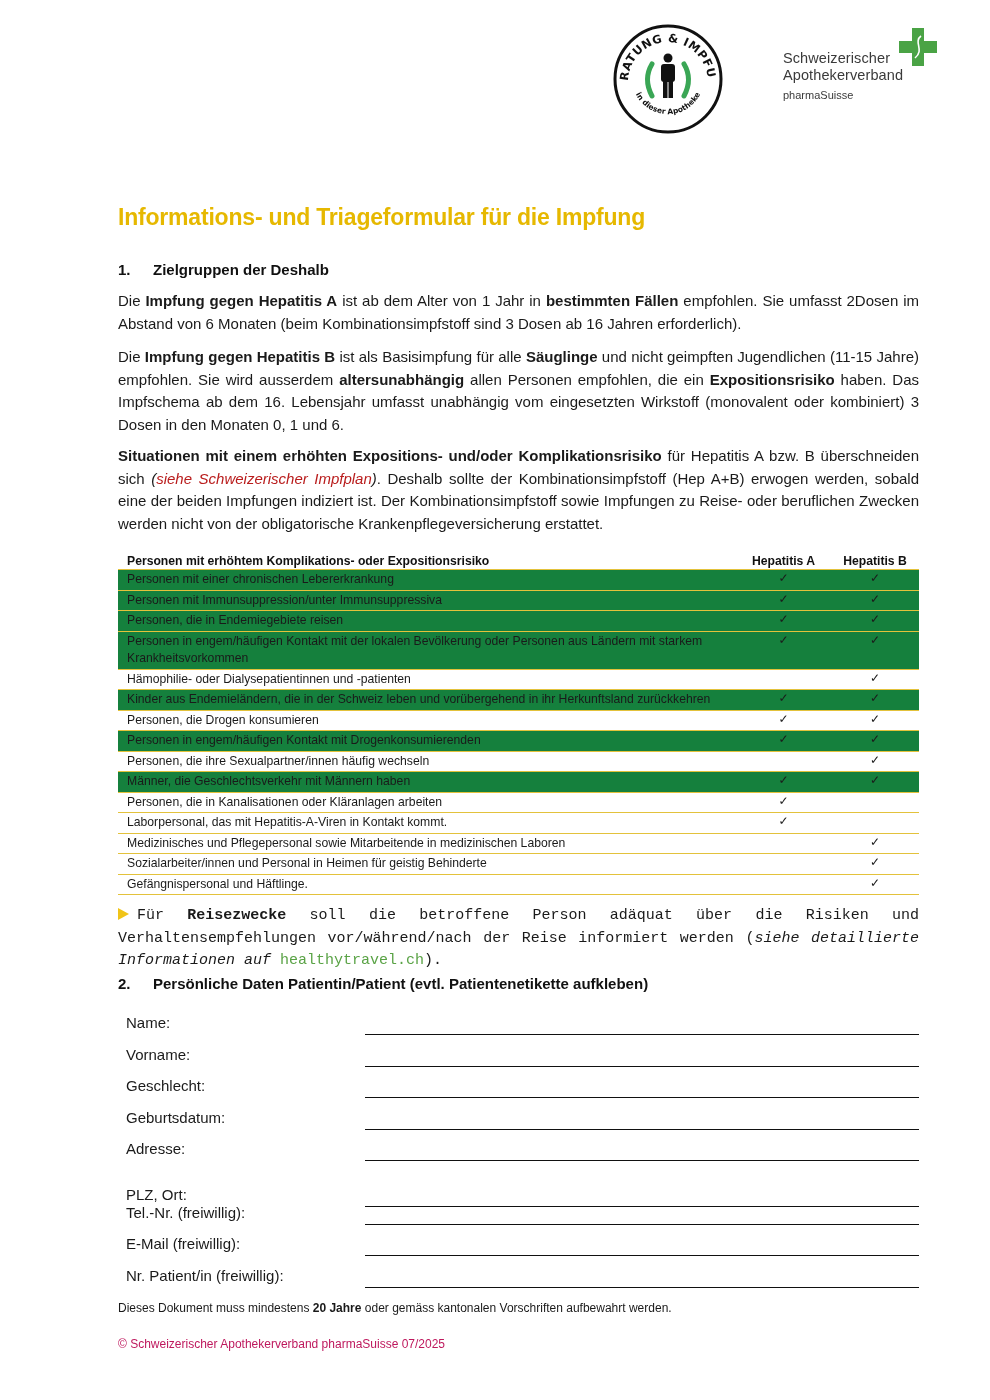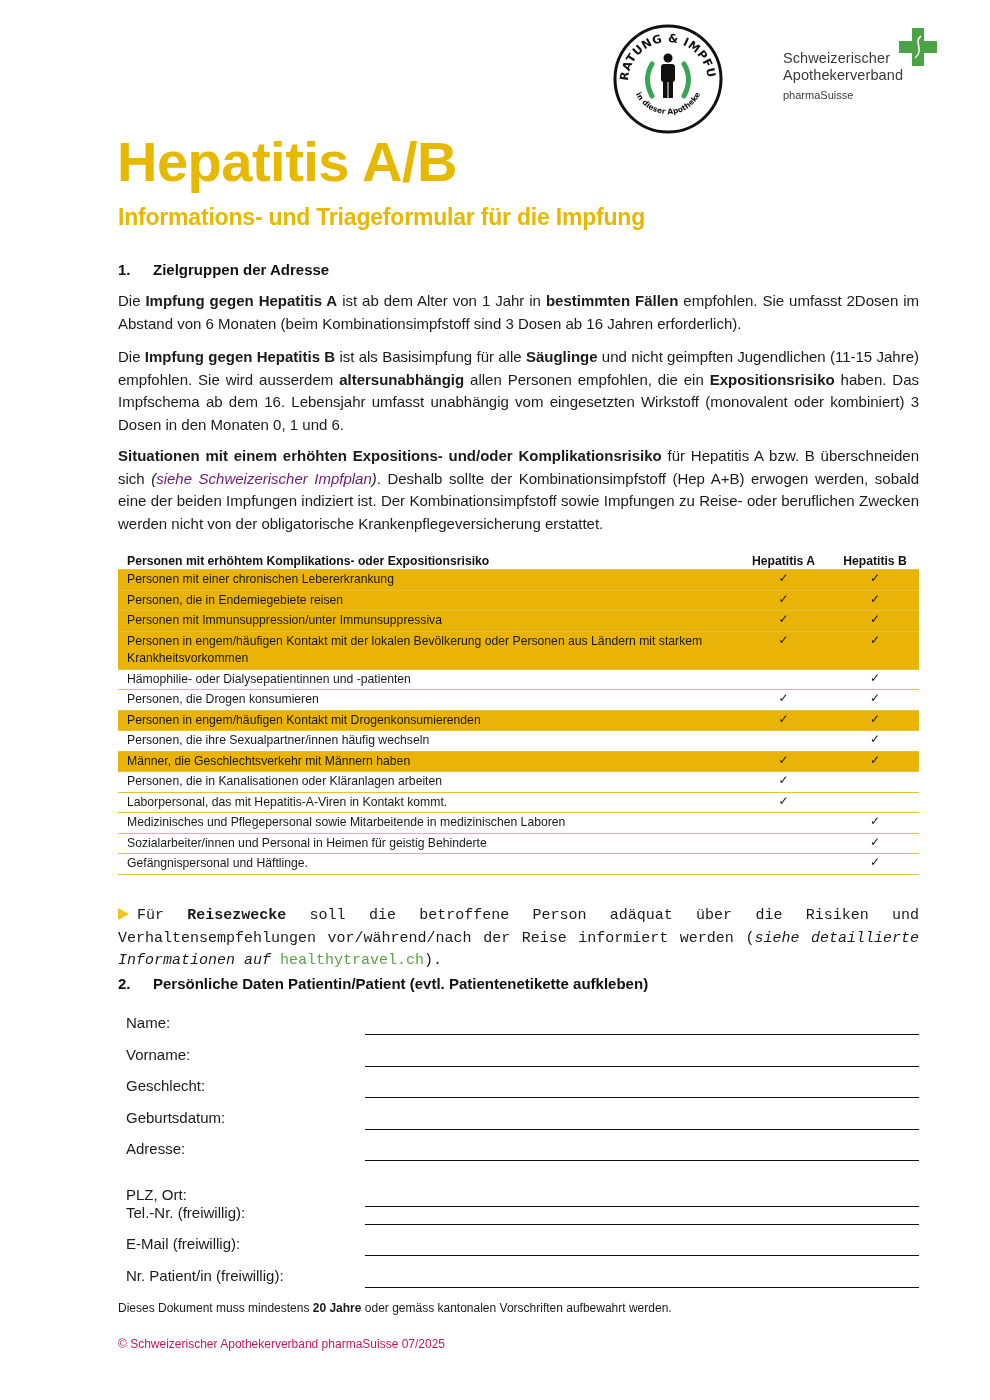--- a/index.html
+++ b/index.html
@@ -16,31 +16,31 @@
   .sav-cross { position:absolute; left:116px; top:0; width:38px; height:38px; }
 
   .title { position:absolute; left:117px; top:128px; font-size:56px; font-weight:bold; color:#e6b800; letter-spacing:-0.5px; line-height:68px; }
   .subtitle { position:absolute; left:118px; top:201px; font-size:23px; font-weight:bold; color:#e6b800; line-height:32px; letter-spacing:-0.2px; }
 
   .h2 { position:absolute; left:118px; font-size:15px; font-weight:bold; color:#111; }
   .h2 .num { display:inline-block; width:35px; }
 
   .para { position:absolute; left:118px; width:801px; font-size:15px; line-height:22.5px; color:#1a1a1a; text-align:justify; }
   .para b { font-weight:bold; }
-  .para .link { color:#701a75; font-style:italic; }
+  .para .link { color:#b91c1c; font-style:italic; }
   .para .link-plain { color:#5aa346; }
   .para i { font-style:italic; }
 
   
   .risk-table { position:absolute; left:118px; top:551px; width:801px; border-collapse:collapse; font-size:12.2px; }
   .risk-table th { text-align:left; font-weight:bold; padding:2px 9px 1px 9px; height:15px; border-bottom:1px solid #e3c23b; line-height:14px; }
   .risk-table th.col-c { text-align:center; padding:2px 0 1px 0; }
   .risk-table td { padding:1px 9px 1px 9px; border-bottom:1px solid #e3c23b; line-height:17.5px; vertical-align:top; color:#1a1a1a; }
   .risk-table td.col-c { text-align:center; padding:0; font-size:12px; }
-  .risk-table tr.shaded td { background:#eab308; }
+  .risk-table tr.shaded td { background:#15803d; }
 
   .arrow { display:inline-block; width:0; height:0; border-top:6.5px solid transparent; border-bottom:6.5px solid transparent; border-left:11px solid #f0c419; margin-right:8px; vertical-align:-1px; }
 
   
   .form-row { position:absolute; left:126px; width:793px; height:32px; }
   .form-label { position:absolute; left:0; top:0; font-size:15px; color:#1a1a1a; }
   .form-line { position:absolute; left:239px; right:0; top:20px; height:0; border-bottom:1px solid #111; }
 
   .footnote { position:absolute; left:118px; top:1301px; font-size:12px; color:#1a1a1a; }
   .copyright { position:absolute; left:118px; top:1337px; font-size:12px; color:#be185d; }
@@ -75,25 +75,24 @@
   <div class="sav">
     <span class="sav-text1">Schweizerischer</span>
     <span class="sav-text2">Apothekerverband</span>
     <span class="sav-text3">pharmaSuisse</span>
     <svg class="sav-cross" viewBox="0 0 38 38">
       <path d="M13 0 H25 V13 H38 V25 H25 V38 H13 V25 H0 V13 H13 Z" fill="#4aa345"></path>
       <path d="M22 8 C 14 14, 26 22, 16 30" fill="none" stroke="#fff" stroke-width="1.6"></path>
     </svg>
   </div>
 
-  <div class="title">Hepatitis A/B</div>
   <div class="subtitle">Informations- und Triageformular für die Impfung</div>
 
   <div class="h2" style="top:261px;">
-    <span class="num">1.</span><span>Zielgruppen der Adresse</span>
+    <span class="num">1.</span><span>Zielgruppen der Deshalb</span>
   </div>
 
   <div class="para" style="top:290px;">
     <span>Die </span><b>Impfung gegen Hepatitis A</b><span> ist ab dem Alter von 1 Jahr in </span><b>bestimmten Fällen</b><span> empfohlen. Sie umfasst 2Dosen im Abstand von 6 Monaten (beim Kombinationsimpfstoff sind 3 Dosen ab 16 Jahren erforderlich).</span>
   </div>
 
   <div class="para" style="top:346px;">
     <span>Die </span><b>Impfung gegen Hepatitis B</b><span> ist als Basisimpfung für alle </span><b>Säuglinge</b><span> und nicht geimpften Jugendlichen (11-15 Jahre) empfohlen. Sie wird ausserdem </span><b>altersunabhängig</b><span> allen Personen empfohlen, die ein </span><b>Expositionsrisiko</b><span> haben. Das Impfschema ab dem 16. Lebensjahr umfasst unabhängig vom eingesetzten Wirkstoff (monovalent oder kombiniert) 3 Dosen in den Monaten 0, 1 und 6.</span>
   </div>
 
@@ -109,37 +108,42 @@
         <th class="col-c" style="width:88px;">Hepatitis B</th>
       </tr>
     </thead>
     <tbody id="risk-body">
         <tr class="shaded">
           <td>Personen mit einer chronischen Lebererkrankung</td>
           <td class="col-c">✓</td>
           <td class="col-c">✓</td>
         </tr>
         <tr class="shaded">
+          <td>Personen mit Immunsuppression/unter Immunsuppressiva</td>
+          <td class="col-c">✓</td>
+          <td class="col-c">✓</td>
+        </tr>
+        <tr class="shaded">
           <td>Personen, die in Endemiegebiete reisen</td>
           <td class="col-c">✓</td>
           <td class="col-c">✓</td>
         </tr>
         <tr class="shaded">
-          <td>Personen mit Immunsuppression/unter Immunsuppressiva</td>
-          <td class="col-c">✓</td>
-          <td class="col-c">✓</td>
-        </tr>
-        <tr class="shaded">
           <td>Personen in engem/häufigen Kontakt mit der lokalen Bevölkerung oder Personen aus Ländern mit starkem Krankheitsvorkommen</td>
           <td class="col-c">✓</td>
           <td class="col-c">✓</td>
         </tr>
         <tr>
           <td>Hämophilie- oder Dialysepatientinnen und -patienten</td>
           <td class="col-c"></td>
+          <td class="col-c">✓</td>
+        </tr>
+        <tr class="shaded">
+          <td>Kinder aus Endemieländern, die in der Schweiz leben und vorübergehend in ihr Herkunftsland zurückkehren</td>
+          <td class="col-c">✓</td>
           <td class="col-c">✓</td>
         </tr>
         <tr>
           <td>Personen, die Drogen konsumieren</td>
           <td class="col-c">✓</td>
           <td class="col-c">✓</td>
         </tr>
         <tr class="shaded">
           <td>Personen in engem/häufigen Kontakt mit Drogenkonsumierenden</td>
           <td class="col-c">✓</td>

